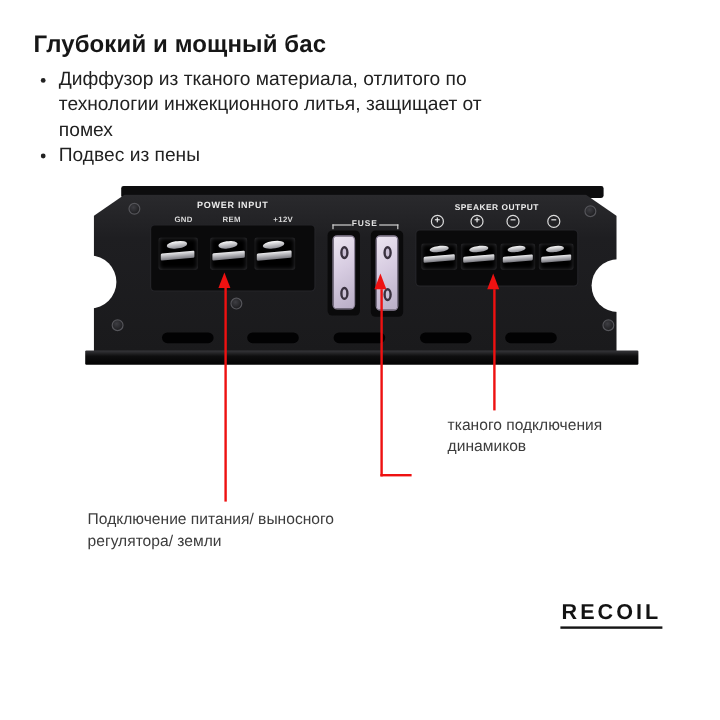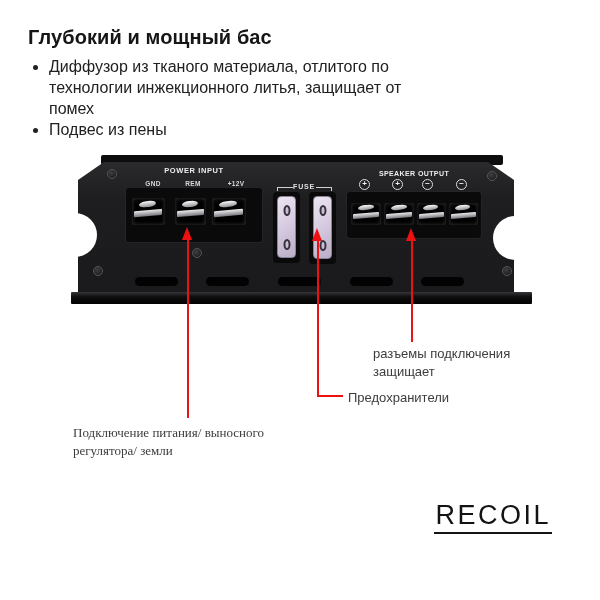--- a/index.html
+++ b/index.html
@@ -60,21 +60,21 @@
 
   
   .c-line{width:2px;background:var(--red);z-index:10;}
   .c-hline{height:2px;background:var(--red);z-index:10;}
   .c-arrow{width:0;height:0;border-left:5.5px solid transparent;border-right:5.5px solid transparent;
            border-bottom:13px solid var(--red);z-index:10;}
   .c-label{color:#3c3c3c;font-size:13px;line-height:1.42;}
 
   
   .brand{right:48px;top:500px;text-align:center;color:#131313;}
-  .brand-logo{font-size:27px;font-weight:400;letter-spacing:2.5px;
+  .brand-logo{font-size:18px;font-weight:700;letter-spacing:2.5px;
               border-bottom:2.5px solid #151515;padding:0 1px 1px 1px;white-space:nowrap;}
   .brand-model{font-size:17px;font-weight:700;letter-spacing:1.5px;margin-top:2px;white-space:nowrap;}
 </style>
 </head>
 <body>
 
 <div id="app" style="--red:#ee1111;">
 
   <div class="abs title">Глубокий и мощный бас</div>
   <div class="abs features">
@@ -154,28 +154,27 @@
 
     <div class="abs vent" style="left:64px;"></div>
     <div class="abs vent" style="left:135px;"></div>
     <div class="abs vent" style="left:207px;"></div>
     <div class="abs vent" style="left:279px;"></div>
     <div class="abs vent" style="left:350px;"></div>
   </div>
 
   <div class="abs c-arrow" style="left:182px;top:227px;"></div>
   <div class="abs c-line" style="left:187px;top:240px;height:178px;"></div>
-  <div class="abs c-label" style="left:73px;top:424px;width:218px;font-family:Liberation Serif, serif;">Подключение питания/ выносного регулятора/ земли</div>
+  <div class="abs c-label" style="left:73px;top:424px;width:218px;">Подключение питания/ выносного регулятора/ земли</div>
 
   <div class="abs c-arrow" style="left:312px;top:228px;"></div>
   <div class="abs c-line" style="left:317px;top:241px;height:156px;"></div>
   <div class="abs c-hline" style="left:317px;top:395px;width:26px;"></div>
-  <div class="abs c-label" style="left:348px;top:389px;">Предохранители</div>
 
   <div class="abs c-arrow" style="left:406px;top:228px;"></div>
   <div class="abs c-line" style="left:411px;top:241px;height:101px;"></div>
-  <div class="abs c-label" style="left:373px;top:345px;width:150px;">разъемы подключения защищает</div>
+  <div class="abs c-label" style="left:373px;top:345px;width:150px;">тканого подключения динамиков</div>
 
   <div class="abs brand">
     <div class="brand-logo">RECOIL</div>
   </div>
 
 </div>
 
 </body></html>

